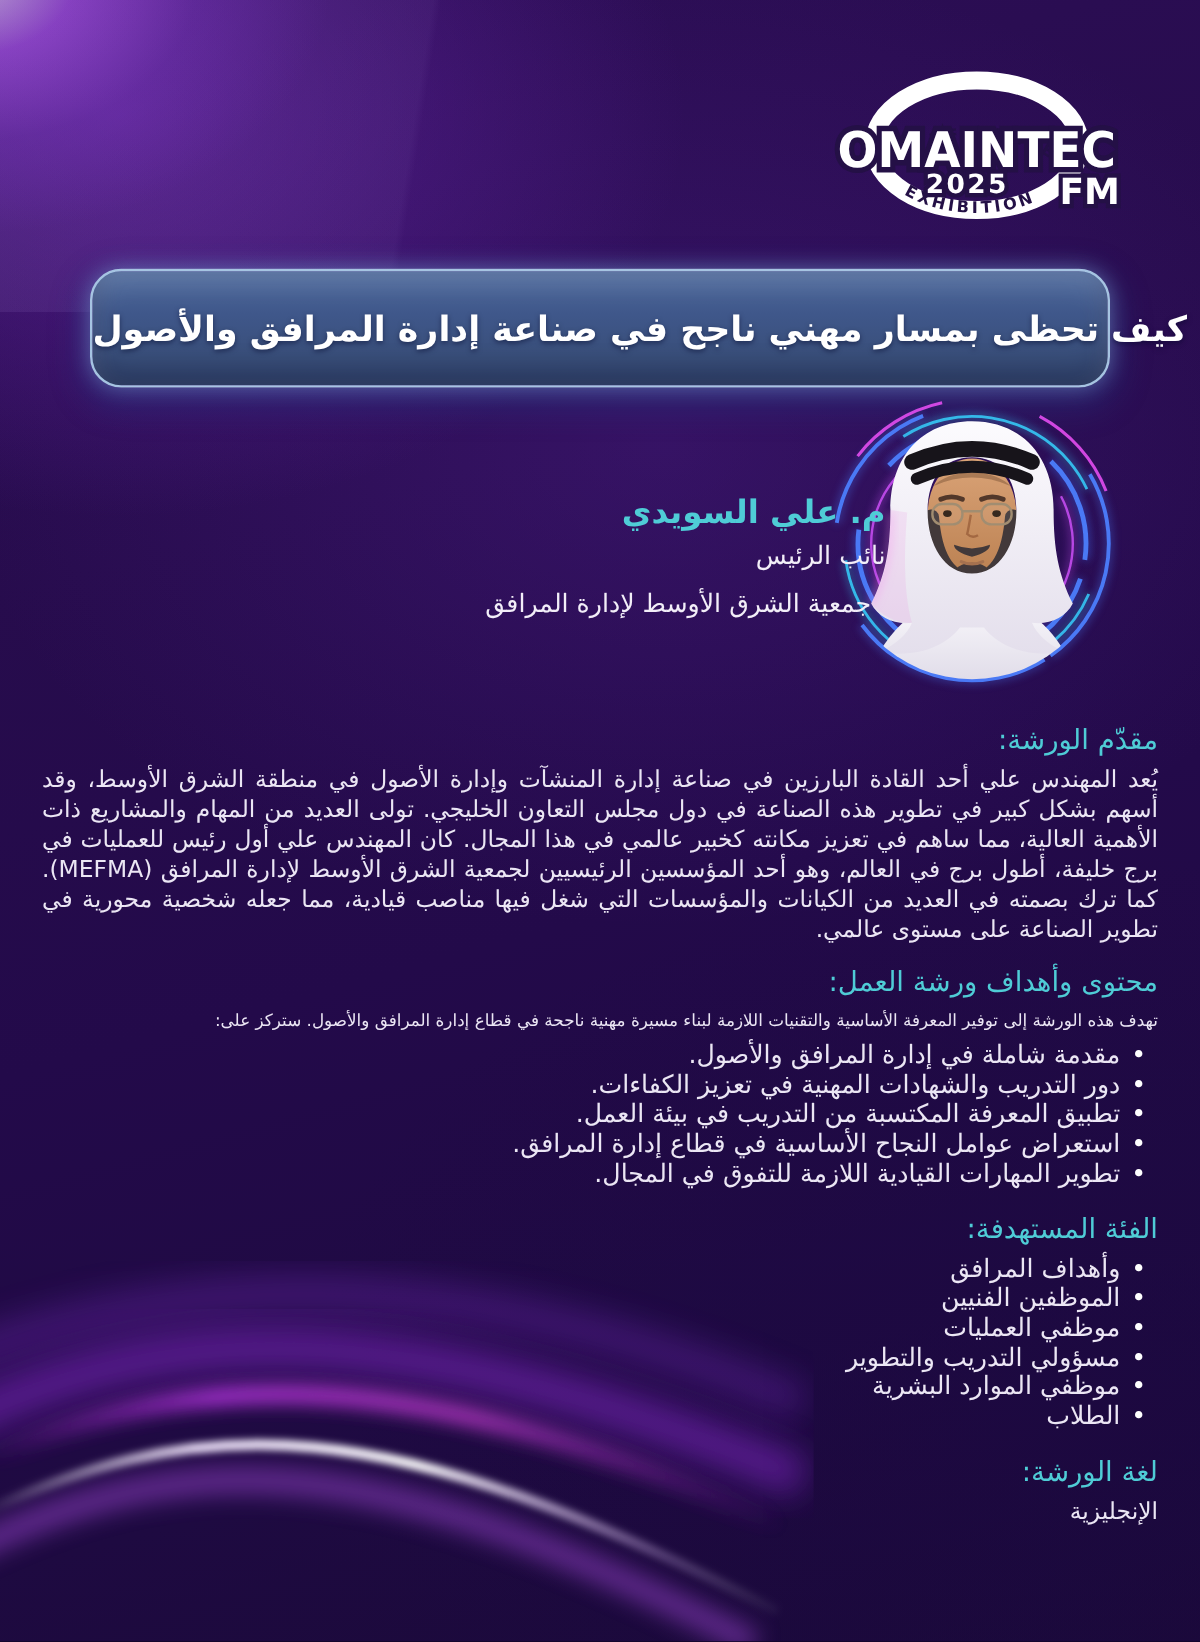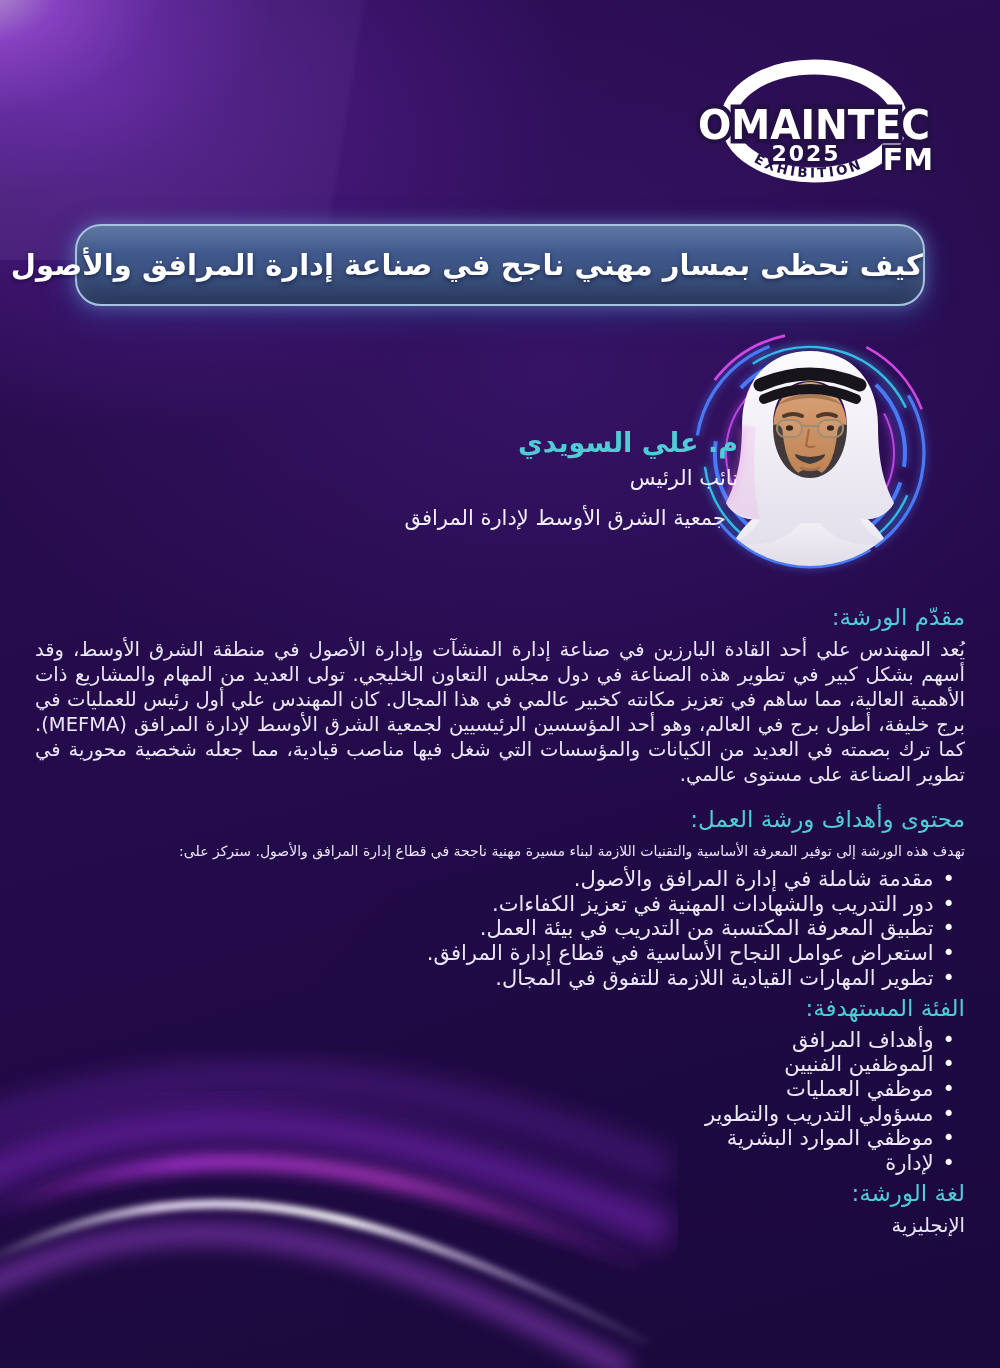--- a/index.html
+++ b/index.html
@@ -13,40 +13,40 @@
       radial-gradient(1100px 760px at 90% 85%, rgba(28,8,66,.55), rgba(0,0,0,0) 60%),
       linear-gradient(165deg,#2d0e57 0%, #270c4d 30%, #230a4a 55%, #1e0a41 80%, #1a0938 100%);
   }
   .haze{position:absolute;left:0;top:1058;width:640px;height:260px;pointer-events:none;
     background:linear-gradient(99deg, rgba(196,166,244,.10) 0%, rgba(196,166,244,.05) 53%, rgba(0,0,0,0) 54%);}
   .swoosh{position:absolute;left:-12px;top:1038px;pointer-events:none;}
   
   .logo{position:absolute;left:692px;top:55px;width:246px;height:138px;}
   
   .banner{
-    position:absolute;left:75px;top:224px;width:850px;height:82px;box-sizing:border-box;
+    position:absolute;left:75px;top:224px;width:850px;height:99px;box-sizing:border-box;
     border:2.5px solid #a6c4e2;border-radius:26px;
     background:linear-gradient(180deg,#4d699c 0%,#3f578a 38%,#35496f 100%);
     box-shadow:0 0 18px rgba(150,190,235,.45), 0 9px 26px 8px rgba(35,55,130,.45),
                inset 0 10px 22px rgba(255,255,255,.14), inset 0 -12px 22px rgba(0,5,40,.28);
-    display:flex;align-items:center;justify-content:flex-end;
+    display:flex;align-items:center;justify-content:flex-start;
   }
   .banner-text{direction:rtl;color:#ffffff;font-size:29px;font-weight:bold;letter-spacing:0;
     text-shadow:0 2px 4px rgba(0,5,40,.5);white-space:nowrap;}
   
-  .speaker-info{position:absolute;right:262px;top:427px;width:470px;direction:rtl;color:#fff;}
+  .speaker-info{position:absolute;right:262px;top:412px;width:470px;direction:rtl;color:#fff;}
   .speaker-name{color:#4fccd6;font-size:27px;font-weight:bold;margin:0 0 8px 0;}
   .speaker-role{font-size:21px;margin:0 0 16px 0;color:#f2eef8;}
   .speaker-org{font-size:21px;margin:12px;color:#f2eef8;}
   .photo-wrap{position:absolute;left:682px;top:331px;width:256px;height:256px;}
   
   .content{position:absolute;left:35px;right:35px;top:604px;direction:rtl;text-align:right;color:#ebe6f4;}
   .sec-h{color:#4fccd6;font-size:23px;font-weight:normal;margin:0 0 7px 0;}
   .sec-h.gap{margin-top:19px;}
-  .sec-h.gap-lg{margin-top:4px;}
+  .sec-h.gap-lg{margin-top:21px;}
   .body-p{font-size:19.5px;line-height:25px;margin:0;text-align:justify;text-justify:inter-word;}
   .intro-p{font-size:14px;line-height:25px;margin:0;text-align:justify;}
   ul.blist{list-style:none;margin:3px 0 0 0;padding:0 10px 0 0;}
   ul.blist li{font-size:21px;line-height:24.7px;}
   ul.blist li::before{content:"•";margin-left:9px;color:#ffffff;}
   .lang-value{font-size:19.5px;line-height:25px;margin:0;}
 </style>
 </head>
 <body>
 
@@ -193,20 +193,20 @@
         <li>تطوير المهارات القيادية اللازمة للتفوق في المجال.</li>
       </ul>
 
     <h2 class="sec-h gap-lg">الفئة المستهدفة:</h2>
     <ul class="blist">
         <li>وأهداف المرافق</li>
         <li>الموظفين الفنيين</li>
         <li>موظفي العمليات</li>
         <li>مسؤولي التدريب والتطوير</li>
         <li>موظفي الموارد البشرية</li>
-        <li>لإدارة</li>
+        <li>الطلاب</li>
       </ul>
 
     <h2 class="sec-h gap-lg">لغة الورشة:</h2>
     <p class="lang-value">الإنجليزية</p>
   </main>
 
 </div>
 
 </body></html>

